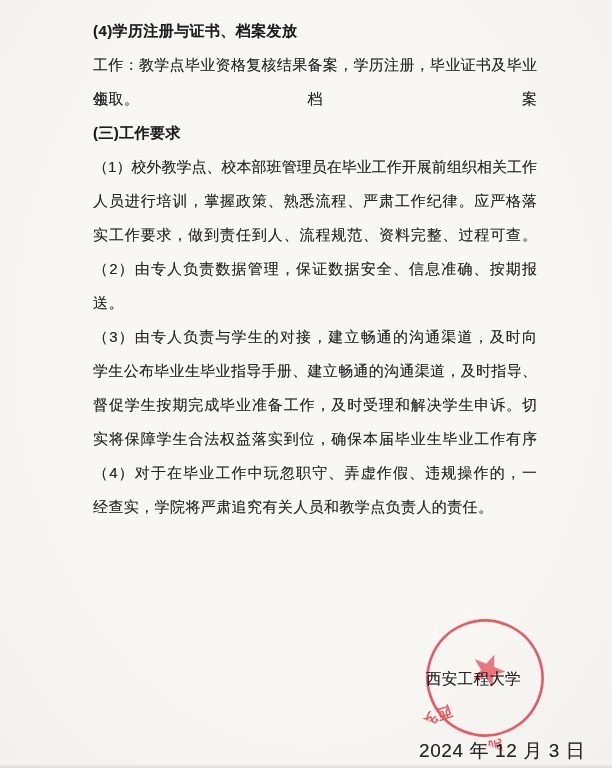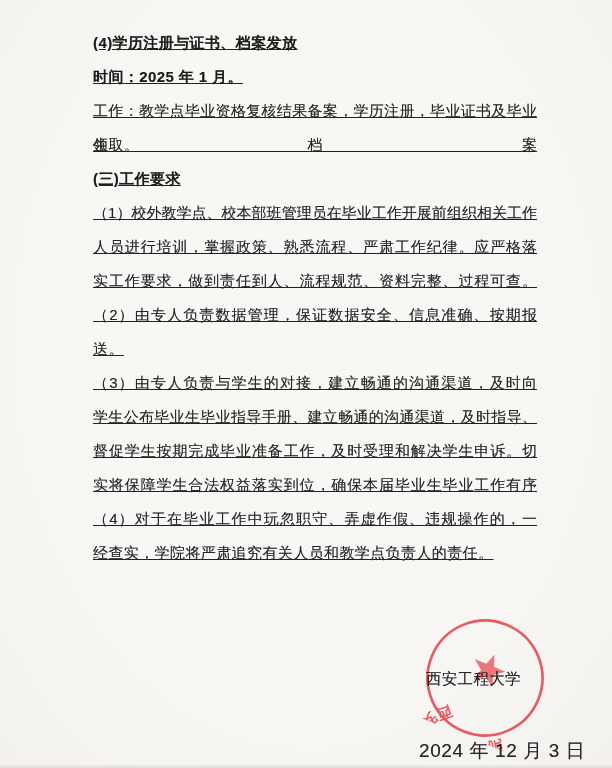--- a/index.html
+++ b/index.html
@@ -12,23 +12,22 @@
     width: 612px;
     height: 768px;
     background: radial-gradient(ellipse at 50% 45%, #f8f7f4 55%, #f3f1ee 100%);
     overflow: hidden;
     font-family: "Liberation Sans", "DejaVu Sans", sans-serif;
     color: #222222;
   }
   .content {
     position: absolute;
     left: 93px;
-    top: 26px;
+    top: 14px;
     width: 444px;
-    text-decoration: underline;
   }
   .line {
     height: 34px;
     line-height: 34px;
     font-size: 15px;
     letter-spacing: 0.4px;
     white-space: nowrap;
     color: #262626;
     text-shadow: 0 0 0.4px rgba(40,40,40,0.45);
   }
@@ -80,21 +79,20 @@
     background: linear-gradient(to top, rgba(120,115,110,0.18), rgba(120,115,110,0));
   }
 </style>
 </head>
 <body>
 
 <div class="page">
 
   <div class="content">
     <div class="line bold">(4)学历注册与证书、档案发放</div>
-    <div class="line bold">时间：2025 年 1 月。</div>
     <div class="line justify">工作：教学点毕业资格复核结果备案，学历注册，毕业证书及毕业生档案</div>
     <div class="line">领取。</div>
     <div class="line bold">(三)工作要求</div>
     <div class="line justify">（1）校外教学点、校本部班管理员在毕业工作开展前组织相关工作</div>
     <div class="line justify">人员进行培训，掌握政策、熟悉流程、严肃工作纪律。应严格落</div>
     <div class="line justify">实工作要求，做到责任到人、流程规范、资料完整、过程可查。</div>
     <div class="line justify">（2）由专人负责数据管理，保证数据安全、信息准确、按期报</div>
     <div class="line">送。</div>
     <div class="line justify">（3）由专人负责与学生的对接，建立畅通的沟通渠道，及时向</div>
     <div class="line justify">学生公布毕业生毕业指导手册、建立畅通的沟通渠道，及时指导、</div>

